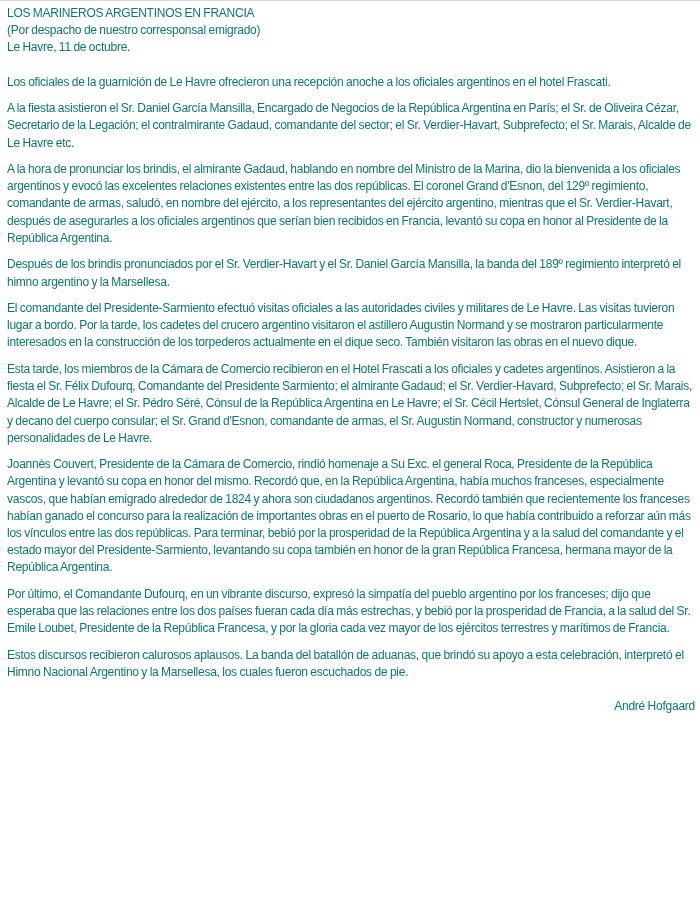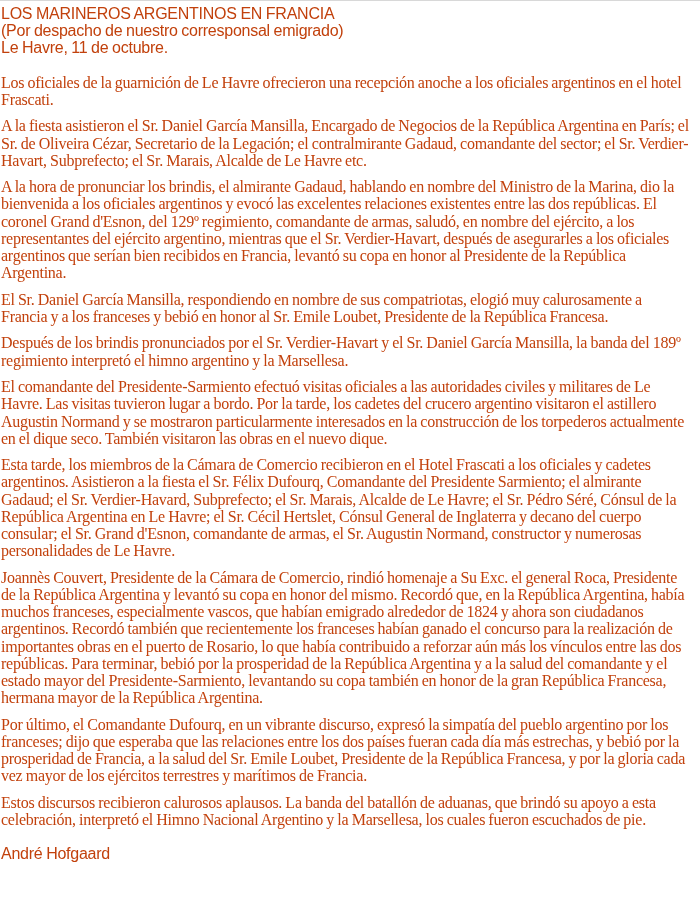--- a/index.html
+++ b/index.html
@@ -10,58 +10,57 @@
     body {
       width: 700px;
       height: 901px;
       overflow: hidden;
       position: relative;
       border-top: 1px solid #d8d8d8;
       box-sizing: border-box;
     }
     .doc {
       position: absolute;
-      left: 1px;
+      left: 7px;
       top: 4px;
       width: 688px;
       font-family: "Liberation Sans", sans-serif;
-      font-size: 16px;
+      font-size: 12px;
       line-height: 17.2px;
-      color: #c2410c;
+      color: #0f766e;
       letter-spacing: -0.25px;
       word-spacing: -0.5px;
     }
     .header-line {
       margin: 0;
       white-space: nowrap;
     }
     .header-gap {
       height: 17px;
     }
     .para {
       margin: 0 0 9.3px 0;
-      font-family: Liberation Serif, serif;
     }
     .signature {
       margin: 17px 0 0 0;
+      text-align: right;
     }
   </style>
 </head>
 <body>
 
 <div class="doc">
   <p class="header-line">LOS MARINEROS ARGENTINOS EN FRANCIA</p>
   <p class="header-line">(Por despacho de nuestro corresponsal emigrado)</p>
   <p class="header-line">Le Havre, 11 de octubre.</p>
   <div class="header-gap"></div>
 
   <p class="para">Los oficiales de la guarnición de Le Havre ofrecieron una recepción anoche a los oficiales argentinos en el hotel Frascati.</p>
   <p class="para">A la fiesta asistieron el Sr. Daniel García Mansilla, Encargado de Negocios de la República Argentina en París; el Sr. de Oliveira Cézar, Secretario de la Legación; el contralmirante Gadaud, comandante del sector; el Sr. Verdier-Havart, Subprefecto; el Sr. Marais, Alcalde de Le Havre etc.</p>
   <p class="para">A la hora de pronunciar los brindis, el almirante Gadaud, hablando en nombre del Ministro de la Marina, dio la bienvenida a los oficiales argentinos y evocó las excelentes relaciones existentes entre las dos repúblicas. El coronel Grand d'Esnon, del 129º regimiento, comandante de armas, saludó, en nombre del ejército, a los representantes del ejército argentino, mientras que el Sr. Verdier-Havart, después de asegurarles a los oficiales argentinos que serían bien recibidos en Francia, levantó su copa en honor al Presidente de la República Argentina.</p>
-  <p class="para">El Sr. Daniel García Mansilla, respondiendo en nombre de sus compatriotas, elogió muy calurosamente a Francia y a los franceses y bebió en honor al Sr. Emile Loubet, Presidente de la República Francesa.</p>
   <p class="para">Después de los brindis pronunciados por el Sr. Verdier-Havart y el Sr. Daniel García Mansilla, la banda del 189º regimiento interpretó el himno argentino y la Marsellesa.</p>
   <p class="para">El comandante del Presidente-Sarmiento efectuó visitas oficiales a las autoridades civiles y militares de Le Havre. Las visitas tuvieron lugar a bordo. Por la tarde, los cadetes del crucero argentino visitaron el astillero Augustin Normand y se mostraron particularmente interesados en la construcción de los torpederos actualmente en el dique seco. También visitaron las obras en el nuevo dique.</p>
   <p class="para">Esta tarde, los miembros de la Cámara de Comercio recibieron en el Hotel Frascati a los oficiales y cadetes argentinos. Asistieron a la fiesta el Sr. Félix Dufourq, Comandante del Presidente Sarmiento; el almirante Gadaud; el Sr. Verdier-Havard, Subprefecto; el Sr. Marais, Alcalde de Le Havre; el Sr. Pédro Séré, Cónsul de la República Argentina en Le Havre; el Sr. Cécil Hertslet, Cónsul General de Inglaterra y decano del cuerpo consular; el Sr. Grand d'Esnon, comandante de armas, el Sr. Augustin Normand, constructor y numerosas personalidades de Le Havre.</p>
   <p class="para">Joannès Couvert, Presidente de la Cámara de Comercio, rindió homenaje a Su Exc. el general Roca, Presidente de la República Argentina y levantó su copa en honor del mismo. Recordó que, en la República Argentina, había muchos franceses, especialmente vascos, que habían emigrado alrededor de 1824 y ahora son ciudadanos argentinos. Recordó también que recientemente los franceses habían ganado el concurso para la realización de importantes obras en el puerto de Rosario, lo que había contribuido a reforzar aún más los vínculos entre las dos repúblicas. Para terminar, bebió por la prosperidad de la República Argentina y a la salud del comandante y el estado mayor del Presidente-Sarmiento, levantando su copa también en honor de la gran República Francesa, hermana mayor de la República Argentina.</p>
   <p class="para">Por último, el Comandante Dufourq, en un vibrante discurso, expresó la simpatía del pueblo argentino por los franceses; dijo que esperaba que las relaciones entre los dos países fueran cada día más estrechas, y bebió por la prosperidad de Francia, a la salud del Sr. Emile Loubet, Presidente de la República Francesa, y por la gloria cada vez mayor de los ejércitos terrestres y marítimos de Francia.</p>
   <p class="para">Estos discursos recibieron calurosos aplausos. La banda del batallón de aduanas, que brindó su apoyo a esta celebración, interpretó el Himno Nacional Argentino y la Marsellesa, los cuales fueron escuchados de pie.</p>
 
   <p class="signature">André Hofgaard</p>
 </div>
 

